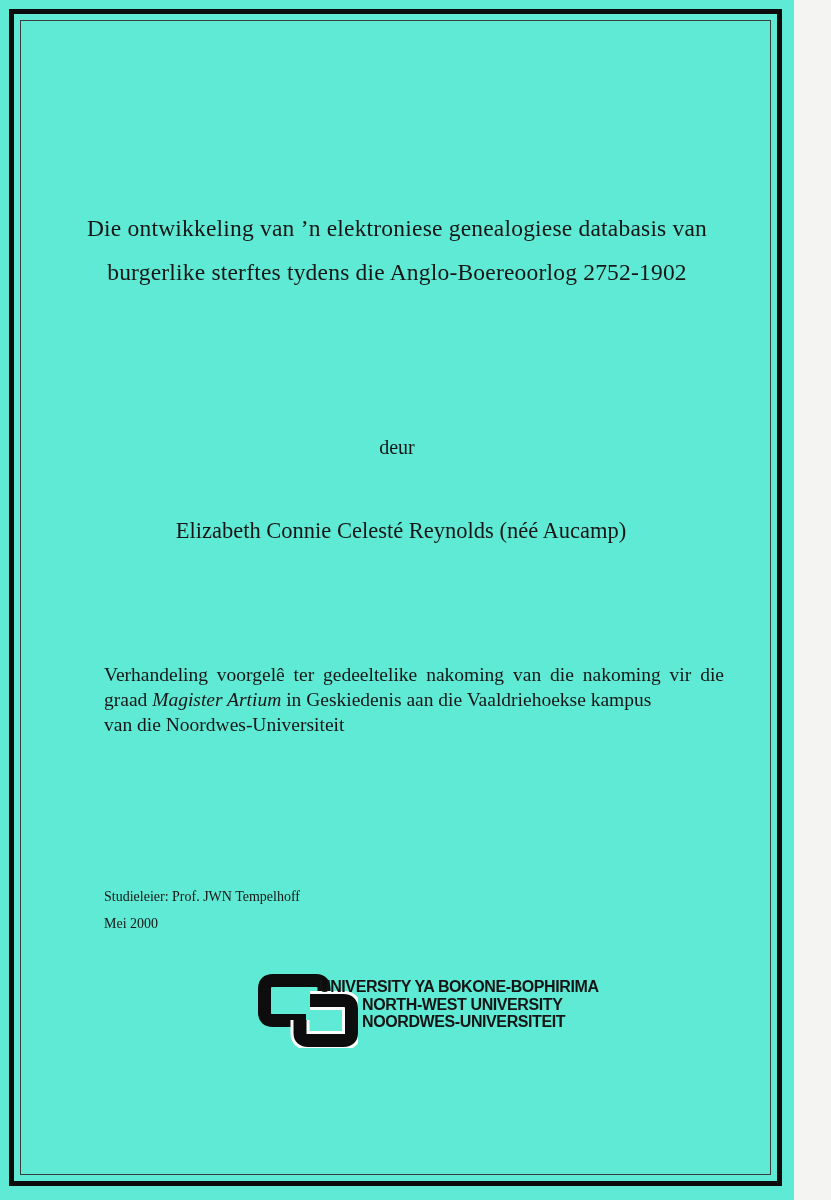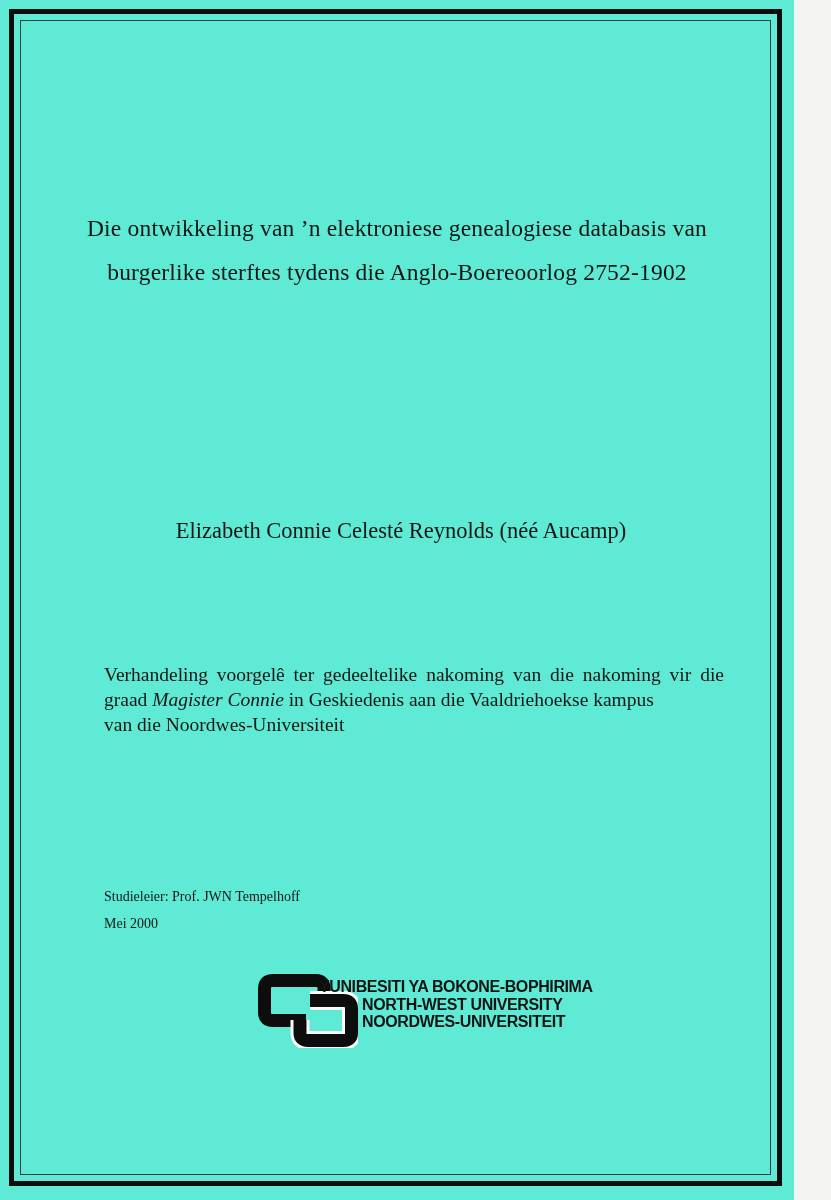--- a/index.html
+++ b/index.html
@@ -104,45 +104,46 @@
   <div class="frame-outer"></div>
   <div class="frame-inner"></div>
 
   <main class="content">
 
     <h1 class="title">
       <span class="title-line">Die ontwikkeling van ’n elektroniese genealogiese databasis van</span>
       <span class="title-line">burgerlike sterftes tydens die Anglo-Boereoorlog 2752-1902</span>
     </h1>
 
+    <div class="byline">deur</div>
 
     <div class="author">Elizabeth Connie Celesté Reynolds (néé Aucamp)</div>
 
     <div class="statement">
       <div class="st-line st-justify">Verhandeling voorgelê ter gedeeltelike nakoming van die nakoming vir die</div>
       <div class="st-line">
-        <span>graad </span><em>Magister Connie</em><span> in Geskiedenis aan die Vaaldriehoekse kampus</span>
+        <span>graad </span><em>Magister Artium</em><span> in Geskiedenis aan die Vaaldriehoekse kampus</span>
       </div>
       <div class="st-line">van die Noordwes-Universiteit</div>
     </div>
 
     <div class="supervisor-block">
       <div>Studieleier: Prof. JWN Tempelhoff</div>
       <div>Mei 2000</div>
     </div>
 
     <div class="logo">
       <svg class="logo-mark" width="100" height="74" viewBox="0 0 100 74" aria-hidden="true">
 
         <path d="M 66 28 L 66 14.5 Q 66 6.5 58 6.5 L 15 6.5 Q 6.5 6.5 6.5 14.5 L 6.5 38.5 Q 6.5 46.5 15 46.5 L 48 46.5" fill="none" stroke="#0d0d0d" stroke-width="13"></path>
 
         <path d="M 42 46 L 42 59 Q 42 66.5 50 66.5 L 85.5 66.5 Q 93.5 66.5 93.5 59 L 93.5 34.5 Q 93.5 26.5 85.5 26.5 L 52 26.5" fill="none" stroke="#fcfcfa" stroke-width="19"></path>
         <path d="M 42 46 L 42 59 Q 42 66.5 50 66.5 L 85.5 66.5 Q 93.5 66.5 93.5 59 L 93.5 34.5 Q 93.5 26.5 85.5 26.5 L 52 26.5" fill="none" stroke="#0d0d0d" stroke-width="13"></path>
       </svg>
       <div class="logo-text">
-        <div class="logo-line logo-line1">YUNIBESITI YA BOKONE-BOPHIRIMA</div>
+        <div class="logo-line logo-line1">UNIVERSITY YA BOKONE-BOPHIRIMA</div>
         <div class="logo-line">NORTH-WEST UNIVERSITY</div>
         <div class="logo-line">NOORDWES-UNIVERSITEIT</div>
       </div>
     </div>
 
   </main>
 </div>
 
 </body></html>

